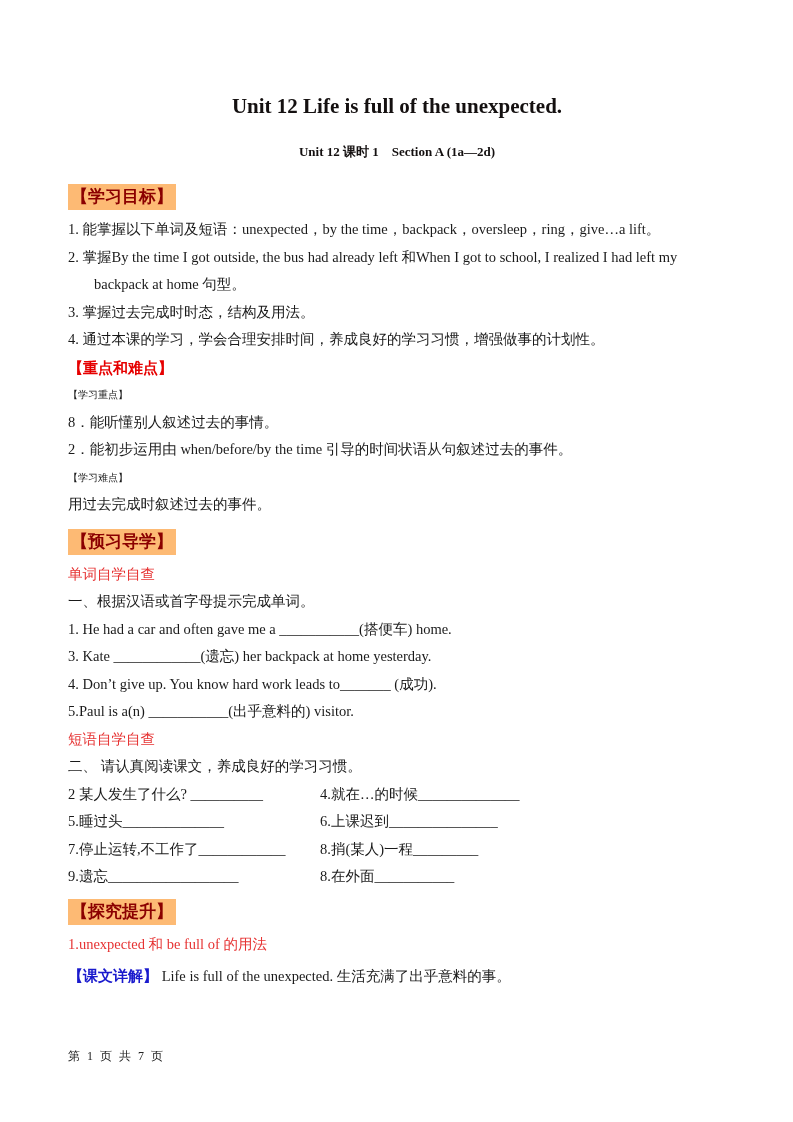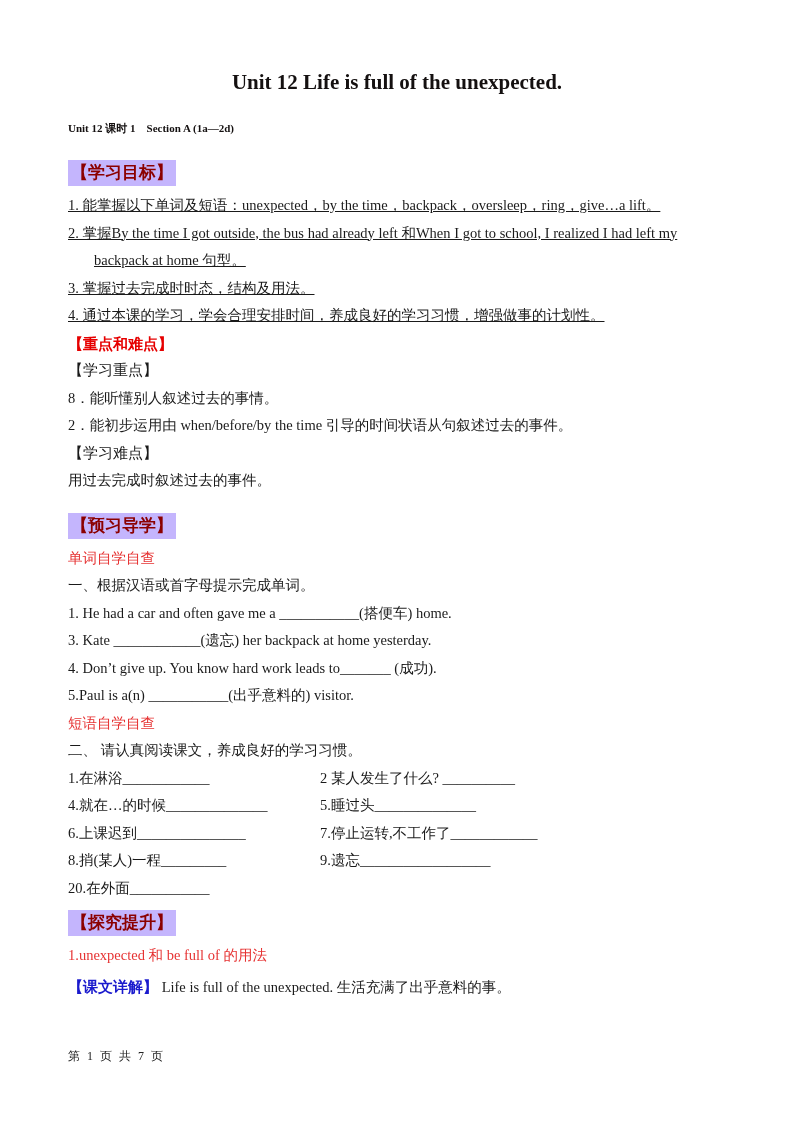--- a/index.html
+++ b/index.html
@@ -8,87 +8,87 @@
     width: 793px;
     height: 1122px;
     position: relative;
     font-family: "Liberation Serif", "DejaVu Serif", serif;
     color: #1a1a1a;
     overflow: hidden;
   }
   .page {
     position: absolute;
     left: 68px;
-    top: 68px;
+    top: 92px;
     width: 658px;
   }
   .doc-title {
     text-align: center;
     font-weight: bold;
     font-size: 21px;
     color: #141010;
     line-height: 28px;
     margin-bottom: 20px;
   }
   .doc-subtitle {
+    text-align: center;
     font-weight: bold;
-    font-size: 11px;
+    font-size: 13px;
     color: #141010;
     line-height: 24px;
     margin-bottom: 20px;
   }
   .hl-header {
     display: inline-block;
-    background: #c4b5fd;
+    background: #fdba74;
     color: #8b0000;
     font-weight: bold;
     font-size: 17px;
     line-height: 24px;
     padding: 1px 3px;
     font-family: "Liberation Sans", "DejaVu Sans", sans-serif;
   }
   .hl-wrap { margin: 4px 0 6px 0; }
   .line {
     font-size: 14.5px;
     line-height: 27.5px;
     color: #1a1a1a;
   }
   .hang {
     padding-left: 26px;
     text-indent: -26px;
-    text-decoration: underline;
   }
   .red-bold {
     color: #e60000;
     font-weight: bold;
     font-size: 15px;
     line-height: 27.5px;
     font-family: "Liberation Sans", "DejaVu Sans", sans-serif;
   }
   .red-sub {
     color: #e63333;
     font-size: 14.5px;
     line-height: 27.5px;
   }
   .black-bracket {
-    font-size: 15px;
+    font-size: 10px;
     line-height: 27.5px;
     color: #1a1a1a;
   }
   .phrase-grid {
     display: grid;
     grid-template-columns: 252px auto;
     column-gap: 0;
   }
   .phrase-grid .cell {
     font-size: 14.5px;
     line-height: 27.5px;
     white-space: nowrap;
   }
-  .detail-line { font-size: 14.5px; line-height: 34px; }
+  .detail-line { font-size: 14.5px; line-height: 18px; margin-top: 9px; }
   .detail-label {
     color: #1a1acd;
     font-weight: bold;
     font-family: "Liberation Sans", "DejaVu Sans", sans-serif;
     font-size: 15px;
   }
   .footer {
     position: absolute;
     left: 68px;
     top: 1048px;
@@ -114,43 +114,42 @@
   <div class="line hang">3. 掌握过去完成时时态，结构及用法。</div>
   <div class="line hang">4. 通过本课的学习，学会合理安排时间，养成良好的学习习惯，增强做事的计划性。</div>
 
   <div class="red-bold">【重点和难点】</div>
   <div class="black-bracket">【学习重点】</div>
   <div class="line">8．能听懂别人叙述过去的事情。</div>
   <div class="line">2．能初步运用由 when/before/by the time 引导的时间状语从句叙述过去的事件。</div>
   <div class="black-bracket">【学习难点】</div>
   <div class="line">用过去完成时叙述过去的事件。</div>
 
-  <div class="hl-wrap" style="margin-top:18px;">
+  <div class="hl-wrap" style="margin-top:10px;">
     <span class="hl-header">【预习导学】</span>
   </div>
   <div class="red-sub">单词自学自查</div>
   <div class="line">一、根据汉语或首字母提示完成单词。</div>
   <div class="line">1. He had a car and often gave me a ___________(搭便车) home.</div>
   <div class="line">3. Kate ____________(遗忘) her backpack at home yesterday.</div>
   <div class="line">4. Don’t give up. You know hard work leads to_______ (成功).</div>
   <div class="line">5.Paul is a(n) ___________(出乎意料的) visitor.</div>
 
   <div class="red-sub">短语自学自查</div>
   <div class="line">二、 请认真阅读课文，养成良好的学习习惯。</div>
 
   <div class="phrase-grid">
-    <div class="cell">1.在淋浴____________</div>
     <div class="cell">2 某人发生了什么? __________</div>
     <div class="cell">4.就在…的时候______________</div>
     <div class="cell">5.睡过头______________</div>
     <div class="cell">6.上课迟到_______________</div>
     <div class="cell">7.停止运转,不工作了____________</div>
     <div class="cell">8.捎(某人)一程_________</div>
     <div class="cell">9.遗忘__________________</div>
-    <div class="cell">20.在外面___________</div>
+    <div class="cell">8.在外面___________</div>
   </div>
 
   <div class="hl-wrap" style="margin-top:8px;">
     <span class="hl-header">【探究提升】</span>
   </div>
   <div class="red-sub">1.unexpected 和 be full of 的用法</div>
   <div class="detail-line">
     <span class="detail-label">【课文详解】</span><span> Life is full of the unexpected.  生活充满了出乎意料的事。</span>
   </div>
 

